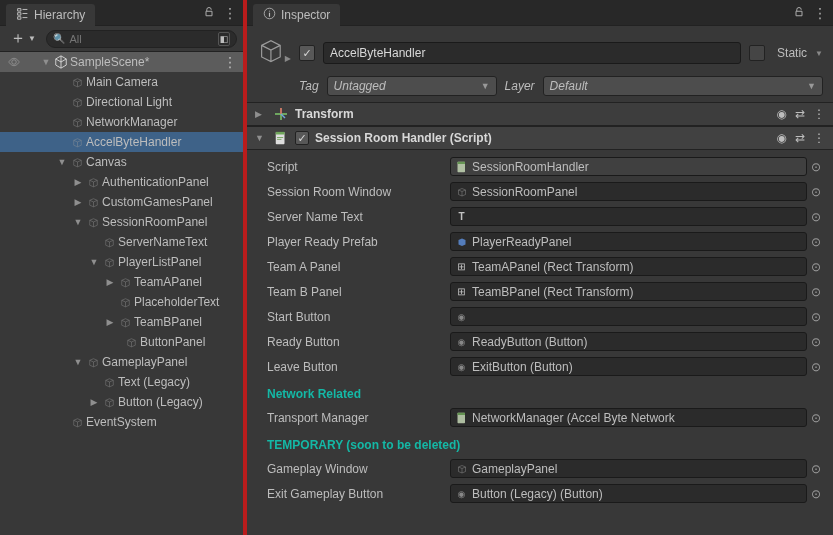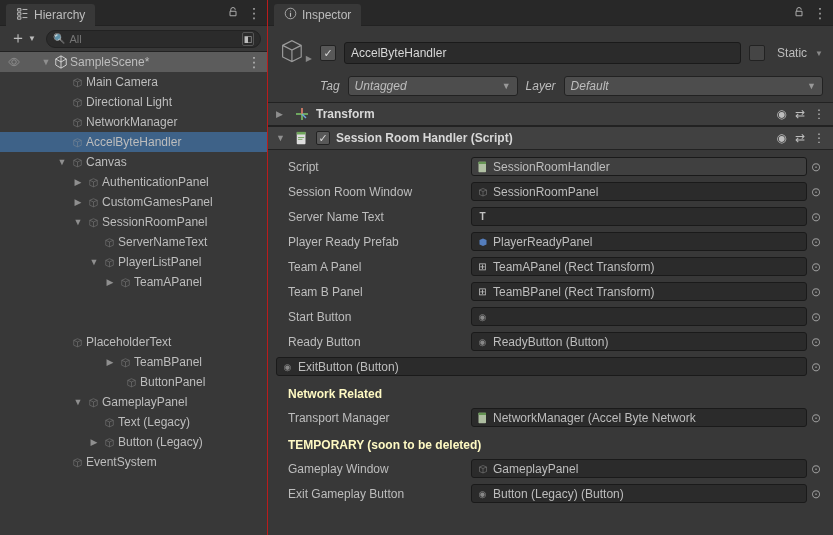--- a/index.html
+++ b/index.html
@@ -1,18 +1,18 @@
 <!DOCTYPE html>
 <html><head>
 <meta charset="utf-8">
 <style>
 * { margin: 0; padding: 0; box-sizing: border-box; font-family: -apple-system, BlinkMacSystemFont, "Segoe UI", Arial, sans-serif; font-size: 12px; color: #bdbdbd; }
 body { background: #383838; display: flex; width: 833px; height: 535px; overflow: hidden; }
 .panel { background: #383838; display: flex; flex-direction: column; }
-.hierarchy { width: 268px; border-right: 1px solid #b91c1c; }
+.hierarchy { width: 247px; border-right: 4px solid #b91c1c; }
 .inspector { flex: 1; }
 
 .tab-bar { height: 26px; background: #282828; display: flex; align-items: center; padding: 0 6px; border-bottom: 1px solid #222; position: relative; }
 .tab { display: flex; align-items: center; gap: 5px; padding: 4px 10px; background: #383838; border-radius: 3px 3px 0 0; margin-top: 4px; height: 22px;}
 .tab-bar .right-icons { margin-left: auto; display: flex; gap: 8px; align-items: center; color: #bdbdbd;}
 .unlock-icon { font-size: 11px; opacity: 0.9; }
 .dots-icon { font-size: 14px; opacity: 0.9; }
 
 .toolbar { height: 26px; display: flex; align-items: center; padding: 4px 6px; gap: 6px; border-bottom: 1px solid #222; }
 .add-btn { display:flex; align-items:center; color:#bdbdbd; font-size:16px; padding: 0 4px; }
@@ -51,21 +51,21 @@
 .comp-title{ flex:1; font-weight:600; color:#d8d8d8;}
 .comp-btns{ display:flex; gap:8px; align-items:center; color:#bdbdbd; font-size:11px;}
 
 .props{ padding: 4px 0; }
 .prop-row{ display:flex; align-items:center; height:25px; padding: 0 8px;}
 .prop-label{ width:195px; padding-left:12px; color:#bdbdbd;}
 .prop-field{ flex:1; background:#2b2b2b; border:1px solid #1a1a1a; border-radius:3px; height:19px; display:flex; align-items:center; padding:0 4px; gap:4px; color:#bdbdbd; overflow:hidden; white-space:nowrap;}
 .prop-field.readonly{ background:#404040; color:#8f8f8f;}
 .obj-pick{ width:18px; display:flex; align-items:center; justify-content:center; color:#999;}
 .field-icon{ width:13px; height:13px; display:flex; align-items:center; justify-content:center; font-size:10px; opacity:0.85;}
-.section-head{ padding: 8px 8px 4px 20px; font-weight:600; color:#fef9c3;}
+.section-head{ padding: 8px 8px 4px 20px; font-weight:600; color:#14b8a6;}
 
 .scene-dots { margin-left:auto; margin-right:6px; font-size:14px; color:#bdbdbd;}
 .tree-eyes{ width:34px; display:flex; gap:2px; font-size:10px; color:#888; justify-content:flex-start; padding-left:4px;}
 
 svg.cube path{ stroke:#9c9c9c; stroke-width:1; fill:none;}
 </style>
 </head>
 <body>
 
 <div class="panel hierarchy">
@@ -204,21 +204,21 @@
         </div>
         <div class="tree-row" style="padding-left: 104px;">
           <span class="foldout closed"></span>
     <span class="obj-icon cube-icon">
             <svg class="cube" viewBox="0 0 24 24">
               <path d="M5 8l7-3 7 3v9l-7 3-7-3V8z M5 8l7 3 7-3 M12 11v9"></path>
             </svg>
           </span>
     <span class="tree-label">TeamAPanel</span>
         </div>
-        <div class="tree-row" style="padding-left: 56px; margin-top: 40px;">
+        <div class="tree-row" style="padding-left: 104px;">
           <span class="foldout none"></span>
     <span class="obj-icon cube-icon">
             <svg class="cube" viewBox="0 0 24 24">
               <path d="M5 8l7-3 7 3v9l-7 3-7-3V8z M5 8l7 3 7-3 M12 11v9"></path>
             </svg>
           </span>
     <span class="tree-label">PlaceholderText</span>
         </div>
         <div class="tree-row" style="padding-left: 104px;">
           <span class="foldout closed"></span>
@@ -444,20 +444,21 @@
           <div class="prop-label">Ready Button</div>
     <div class="prop-field ">
       <span class="field-icon">
               <span style="font-size:9px;color:#999">◉</span>
             </span>
       <span style="flex:1;overflow:hidden;text-overflow:ellipsis">ReadyButton (Button)</span>
     </div>
     <div class="obj-pick">⊙</div>
         </div>
         <div class="prop-row">
+          <div class="prop-label">Leave Button</div>
     <div class="prop-field ">
       <span class="field-icon">
               <span style="font-size:9px;color:#999">◉</span>
             </span>
       <span style="flex:1;overflow:hidden;text-overflow:ellipsis">ExitButton (Button)</span>
     </div>
     <div class="obj-pick">⊙</div>
         </div>
       </div>
     <div class="section-head">Network Related</div>

